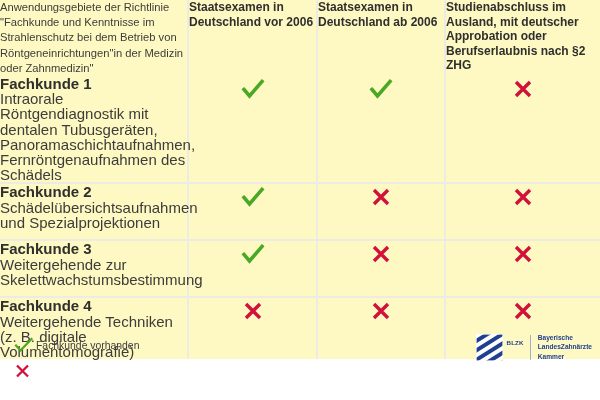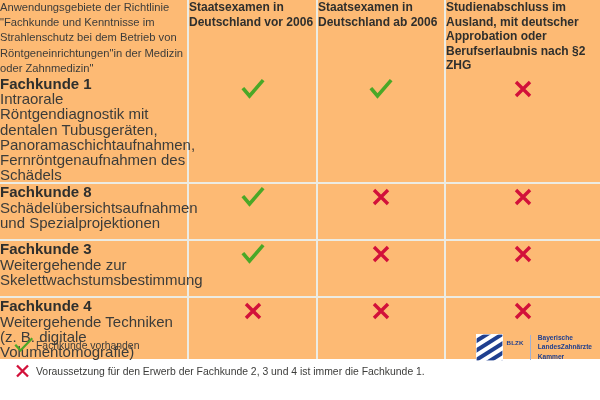--- a/index.html
+++ b/index.html
@@ -34,21 +34,21 @@
   .matrix col.c0 { width: 188px; }
   .matrix col.c1 { width: 129px; }
   .matrix col.c2 { width: 128px; }
   .matrix col.c3 { width: 155px; }
 
   .matrix th, .matrix td {
     border-right: 2px solid #ecece4;
     border-bottom: 2px solid #ecece4;
     vertical-align: top;
     padding: 0;
-    background: #fdba74;
+    background: #fef9c3;
   }
   .matrix tr > *:last-child { border-right: none; }
   .matrix tr:last-child > * { border-bottom: none; }
 
   .hdr-cell {
     padding: 9px 12px 12px 12px;
     font-weight: bold;
     font-size: 12px;
     line-height: 14.6px;
     color: #2f2f2d;
@@ -206,21 +206,21 @@
           <span class="mark">
             <svg width="26" height="26" viewBox="0 0 26 26">
                 <path d="M6 6 L20 20 M20 6 L6 20" fill="none" stroke="#d2113a" stroke-width="3.4" stroke-linecap="butt"></path>
               </svg>
           </span>
         </td>
       </tr>
 
       <tr class="row-fk2">
         <td class="desc-cell">
-          <span class="desc-title">Fachkunde 8</span>
+          <span class="desc-title">Fachkunde 2</span>
           <span class="desc-body">Schädelübersichtsaufnahmen und Spezialprojektionen</span>
         </td>
         <td class="mark-cell">
           <span class="mark">
             <svg width="26" height="26" viewBox="0 0 26 26">
                 <path d="M4 13.5 L9.5 20 L22 5.5" fill="none" stroke="#4aa827" stroke-width="3.6" stroke-linecap="square" stroke-linejoin="miter"></path>
               </svg>
           </span>
         </td>
         <td class="mark-cell">
@@ -307,21 +307,20 @@
       </span>
       <span class="legend-text">Fachkunde vorhanden</span>
     </div>
     <div class="legend-row">
       <span class="legend-ico">
         <svg width="20" height="16" viewBox="0 0 20 16">
             <path d="M3 2.5 L14 13.5 M14 2.5 L3 13.5" fill="none" stroke="#d2113a" stroke-width="2.3" stroke-linecap="butt"></path>
           </svg>
       </span>
       <span class="legend-text">
-        <span class="l2">Voraussetzung für den Erwerb der Fachkunde 2, 3 und 4 ist immer die Fachkunde 1.</span>
       </span>
     </div>
   </div>
 
   <div class="logo">
     <span class="logo-crest">
       <svg width="27" height="27" viewBox="0 0 27 27">
         <rect x="0" y="0" width="27" height="27" fill="#ffffff"></rect>
         <g transform="rotate(-32 13.5 13.5)">
           <rect x="-16" y="-16" width="60" height="60" fill="#1f3f8f"></rect>

